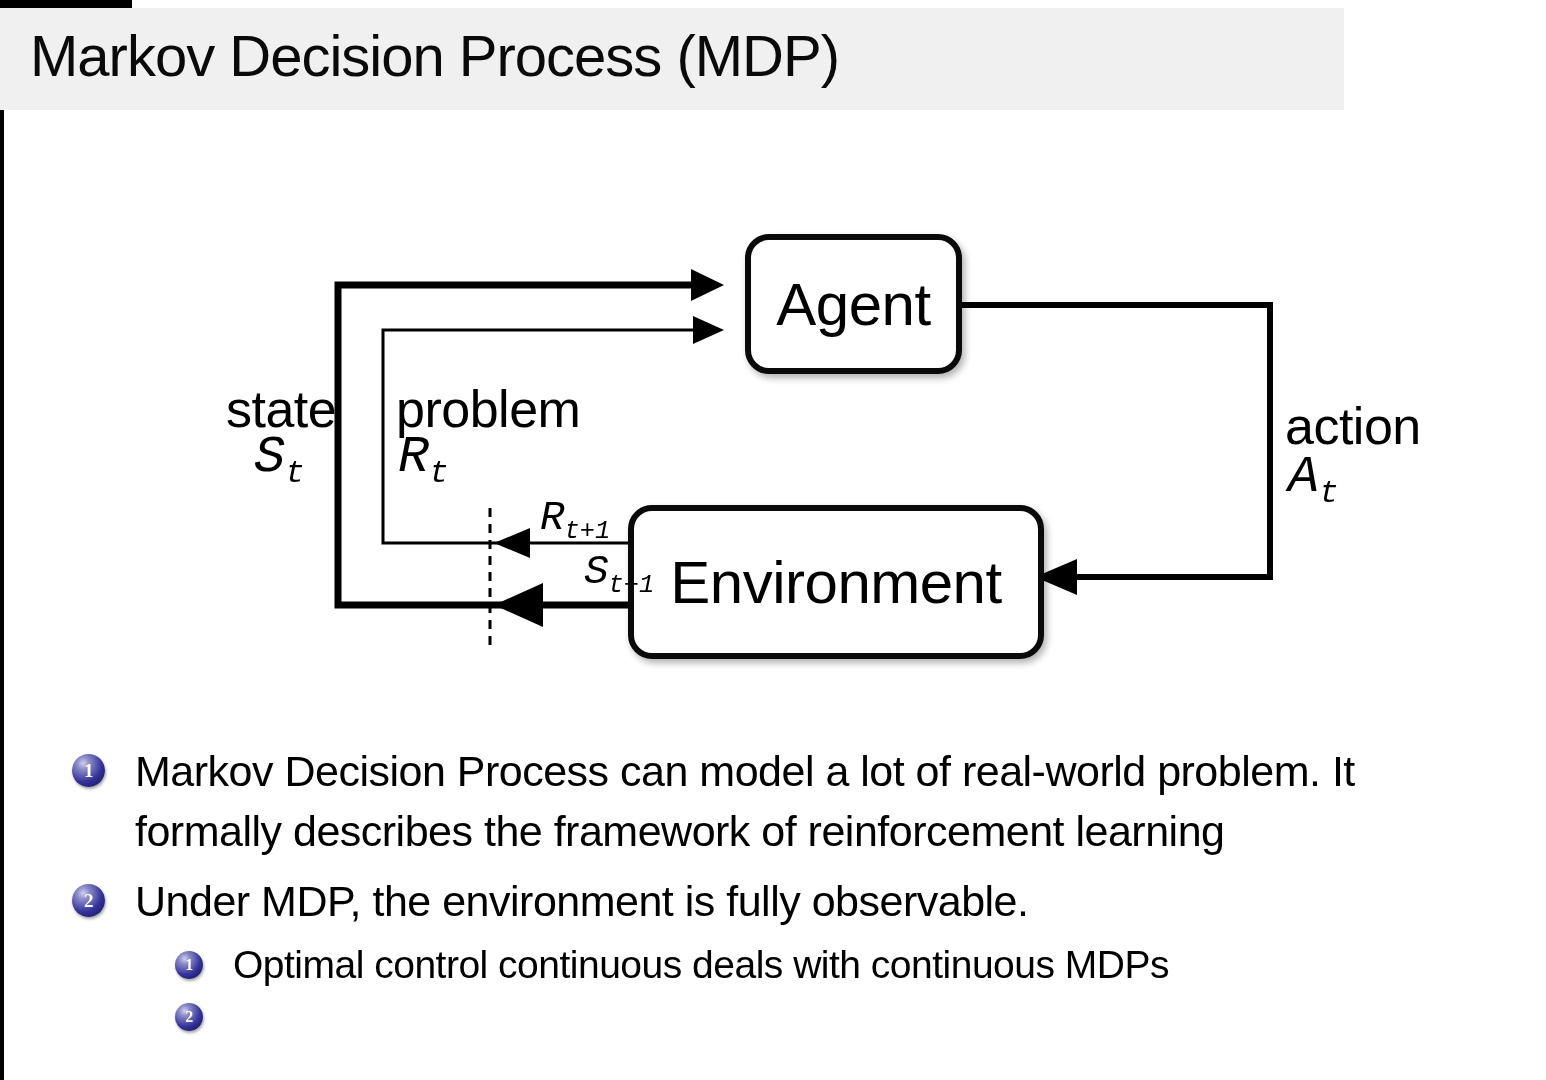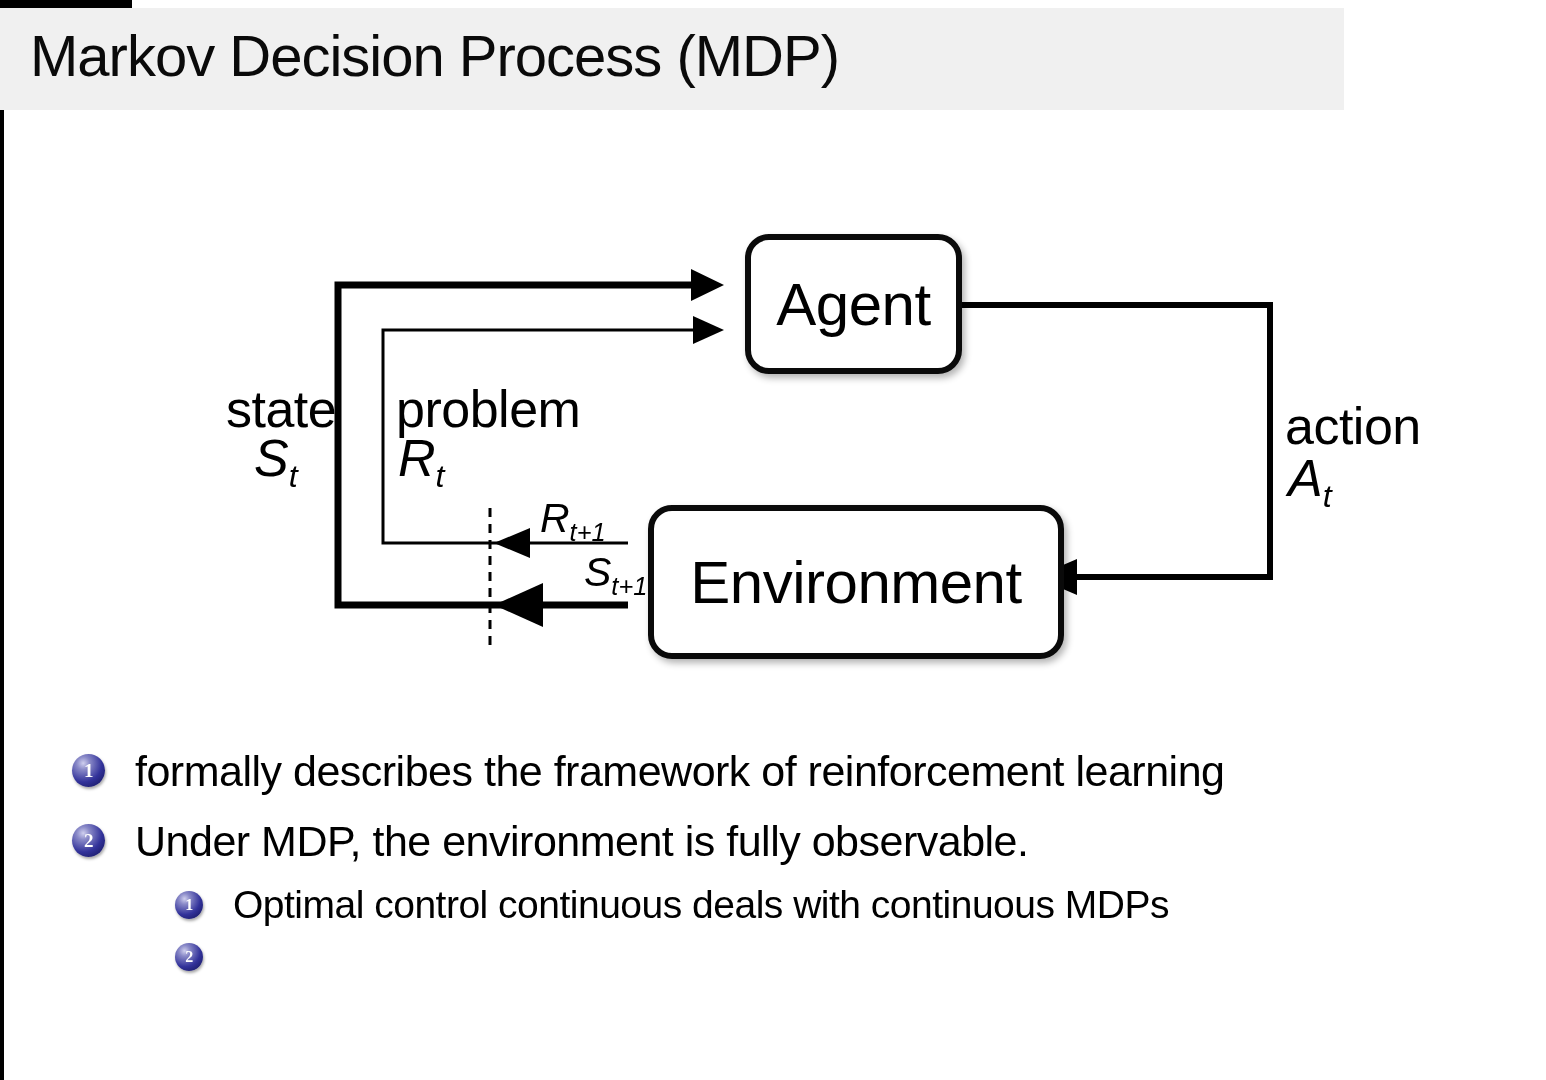--- a/index.html
+++ b/index.html
@@ -11,23 +11,23 @@
   
   .titlebar{position:absolute;left:0;top:8px;width:1344px;height:102px;background:#f0f0f0;}
   .titlebar h1{margin:0;padding:14px 0 0 30px;font-size:58px;font-weight:400;letter-spacing:-1px;color:#0a0a0a;}
   
   .diagram{position:absolute;left:0;top:230px;width:1546px;height:470px;}
   .diagram svg{position:absolute;left:0;top:0;}
   .box{position:absolute;background:#fff;border:6px solid #0a0a0a;border-radius:24px;
        display:flex;align-items:center;justify-content:center;
        box-shadow:3px 4px 7px rgba(0,0,0,0.30);font-size:60px;letter-spacing:-0.5px;}
   .box.agent{left:725px;top:4px;width:205px;height:128px;margin-left:20px;}
-  .box.env{left:648px;top:275px;width:404px;height:142px;}
+  .box.env{left:628px;top:275px;width:404px;height:142px;}
   .dlabel{position:absolute;font-size:52px;letter-spacing:-0.5px;line-height:1;}
-  .math{position:absolute;font-family:Liberation Sans, sans-serif;font-style:italic;line-height:1;}
+  .math{position:absolute;font-family:Liberation Mono, monospace;font-style:italic;line-height:1;}
   .math sub{font-style:italic;font-size:0.62em;line-height:1;}
   .math.big{font-size:52px;}
   .math.mid{font-size:41px;}
   
   .bullets{position:absolute;left:72px;top:741px;width:1440px;}
   .row{display:flex;align-items:flex-start;}
   .row.main{font-size:43px;line-height:60px;letter-spacing:-0.5px;}
   .row.main .txt{margin-left:30px;}
   .row.main + .row.main{margin-top:10px;}
   .subrows{margin-left:103px;margin-top:8px;}
@@ -94,20 +94,21 @@
     <div class="dlabel" style="left:1285px;top:170px;">action</div>
     <div class="math big" style="left:1288px;top:222px;"><span>A</span><sub>t</sub></div>
   </div>
 
   <div class="bullets">
     <div class="row main">
       <span class="ball b-main">
           <span>1</span>
         </span>
       <div class="txt">
+        <span class="line">Markov Decision Process can model a lot of real-world problem. It</span>
         <span class="line">formally describes the framework of reinforcement learning</span>
       </div>
     </div>
     <div class="row main">
       <span class="ball b-main">
           <span>2</span>
         </span>
       <div class="txt">
         <span class="line">Under MDP, the environment is fully observable.</span>
       </div>

